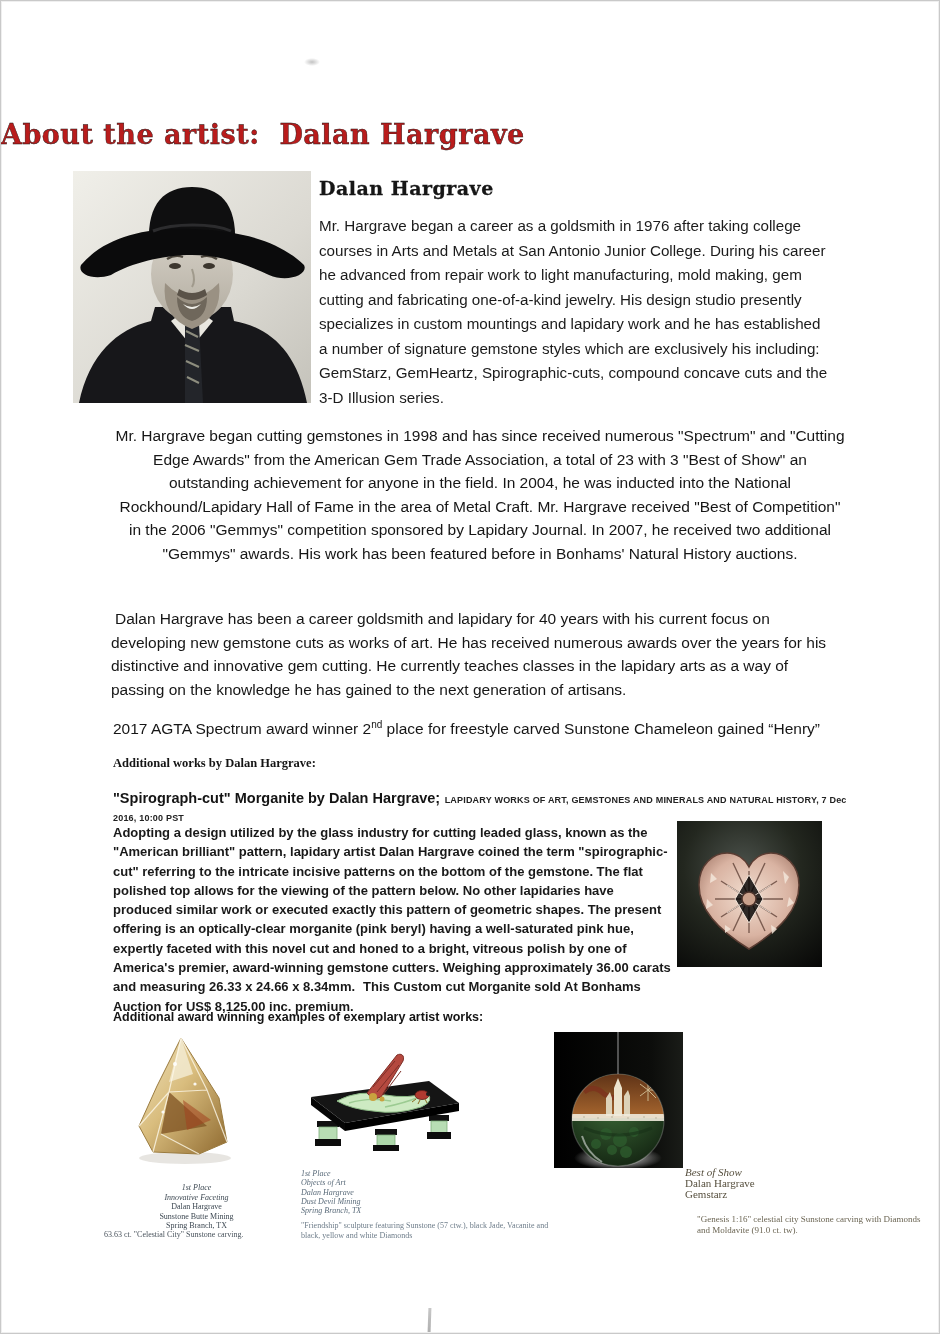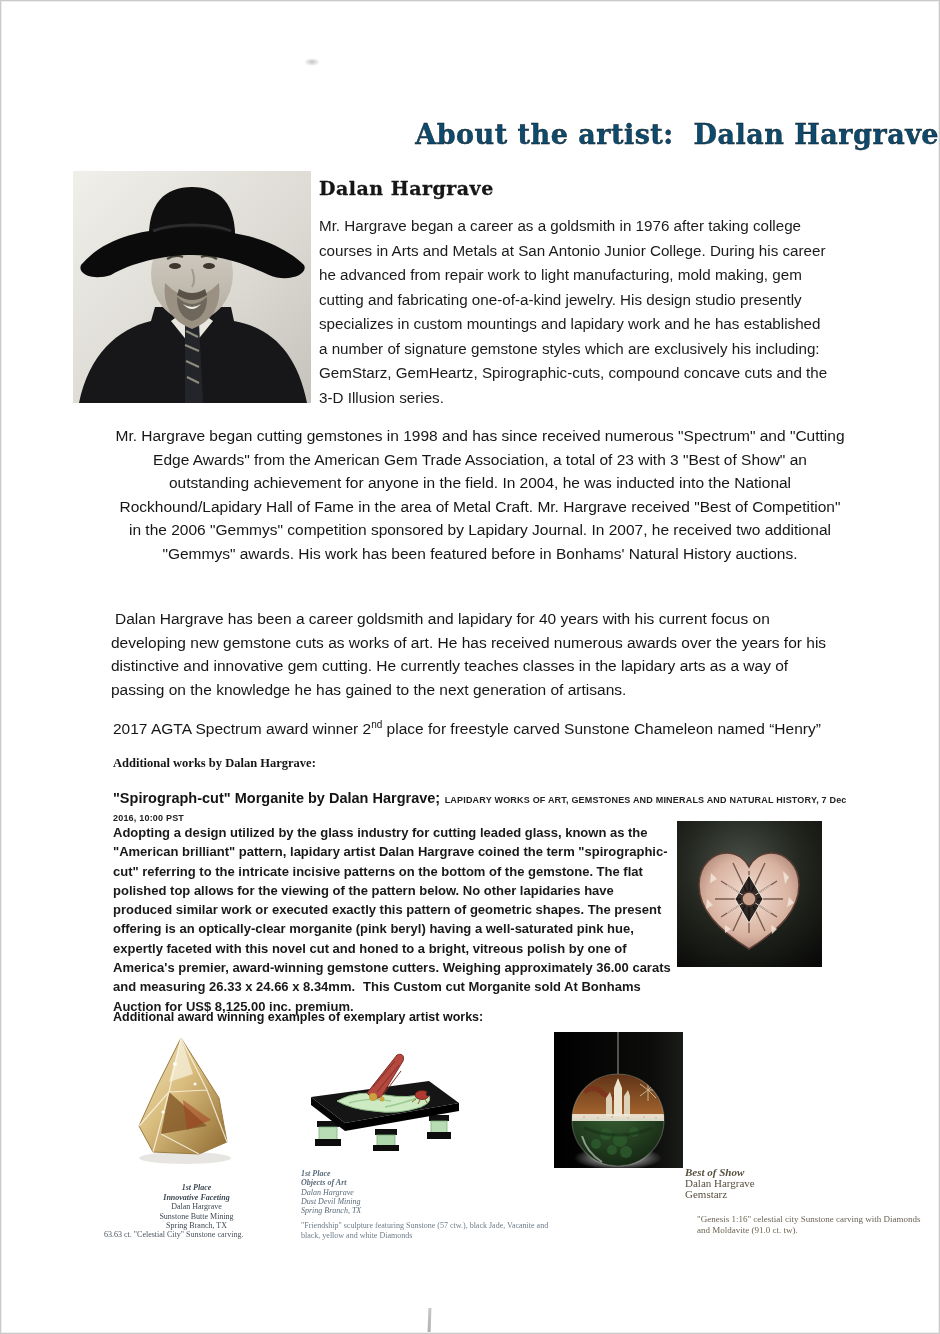--- a/index.html
+++ b/index.html
@@ -7,21 +7,21 @@
   body { font-family:"Liberation Sans", sans-serif; color:#1b1b1b; }
   .page {
     position:relative; width:940px; height:1334px; background:#ffffff;
     border:1px solid #c9c9c9; box-shadow: inset 0 0 0 1px #efefef;
     overflow:hidden;
   }
   .display-font { font-family:"DejaVu Serif", serif; font-weight:bold; letter-spacing:0.5px; }
 
   .page-title {
     position:absolute; top:118px; left:0; width:100%;
-    text-align:right; font-size:27px; color:#0c4a6e; white-space:pre;
+    text-align:left; font-size:27px; color:#b91c1c; white-space:pre;
     -webkit-text-stroke:0.4px #151515;
   }
   .portrait-wrap { position:absolute; left:72px; top:170px; width:238px; height:232px; }
   .artist-heading { position:absolute; left:318px; top:176px; font-size:19px; color:#161616; -webkit-text-stroke:0.3px #161616; }
   .bio { position:absolute; left:318px; top:213px; width:514px; font-size:15.2px; line-height:24.5px; }
 
   .para { position:absolute; font-size:15.5px; line-height:23.5px; color:#161616; }
   .para-awards { left:112px; top:423px; width:734px;text-align:center; }
   .para-career { left:110px; top:606px; width:734px; text-indent:4px; }
   .para-agta   { left:112px; top:712px; width:780px; }
@@ -43,21 +43,21 @@
 
   .img-box { position:absolute; }
   .heart-image  { left:676px; top:820px;  width:145px; height:146px; }
   .gem1-image   { left:122px; top:1033px; width:124px; height:134px; }
   .sculpt-image { left:288px; top:1048px; width:178px; height:102px; }
   .sphere-image { left:553px; top:1031px; width:129px; height:136px; }
   .img-box svg { display:block; width:100%; height:100%; }
 
   .caption { position:absolute; font-family:"Liberation Serif", serif; }
   .cap-line { display:block; }
-  .cap-award { font-weight:bold; font-style:italic; }
+  .cap-award { font-weight:normal; font-style:italic; }
   .caption-1 { left:118px; top:1182px; width:155px; text-align:center; font-size:8px; line-height:9.5px; color:#3d4852; }
   .caption-1-desc { left:103px; top:1229px; width:210px; font-size:8px; color:#49535c; }
   .caption-2 { left:300px; top:1168px; width:170px; font-size:8px; line-height:9.3px; color:#5a6b7a; font-style:italic; }
   .caption-2 .plain { font-style:italic; }
   .caption-2-desc { left:300px; top:1220px; width:264px; font-size:8px; line-height:10px; color:#6e7d8a; }
   .caption-3 { left:684px; top:1166px; width:160px; font-size:11px; line-height:11px; color:#57503f; }
   .caption-3-desc { left:696px; top:1213px; width:232px; font-size:9px; line-height:11px; color:#6b6553; }
 
   .smudge-top { position:absolute; left:303px; top:57px; width:16px; height:8px;
     background:radial-gradient(ellipse at center, rgba(120,120,120,.45), rgba(120,120,120,0) 70%); }
@@ -113,21 +113,21 @@
   </div>
 
   <h2 class="artist-heading display-font">Dalan Hargrave</h2>
 
   <p class="bio">Mr. Hargrave began a career as a goldsmith in 1976 after taking college courses in Arts and Metals at San Antonio Junior College. During his career he advanced from repair work to light manufacturing, mold making, gem cutting and fabricating one-of-a-kind jewelry. His design studio presently specializes in custom mountings and lapidary work and he has established a number of signature gemstone styles which are exclusively his including: GemStarz, GemHeartz, Spirographic-cuts, compound concave cuts and the 3-D Illusion series.</p>
 
   <p class="para para-awards">Mr. Hargrave began cutting gemstones in 1998 and has since received numerous "Spectrum" and "Cutting Edge Awards" from the American Gem Trade Association, a total of 23 with 3 "Best of Show" an outstanding achievement for anyone in the field. In 2004, he was inducted into the National Rockhound/Lapidary Hall of Fame in the area of Metal Craft. Mr. Hargrave received "Best of Competition" in the 2006 "Gemmys" competition sponsored by Lapidary Journal. In 2007, he received two additional "Gemmys" awards. His work has been featured before in Bonhams' Natural History auctions.</p>
 
   <p class="para para-career">Dalan Hargrave has been a career goldsmith and lapidary for 40 years with his current focus on developing new gemstone cuts as works of art. He has received numerous awards over the years for his distinctive and innovative gem cutting. He currently teaches classes in the lapidary arts as a way of passing on the knowledge he has gained to the next generation of artisans.</p>
 
-  <p class="para para-agta"><span>2017 AGTA Spectrum award winner 2</span><span class="sup">nd</span><span> place for freestyle carved Sunstone Chameleon named “Henry”</span></p>
+  <p class="para para-agta"><span>2017 AGTA Spectrum award winner 2</span><span class="sup">nd</span><span> place for freestyle carved Sunstone Chameleon gained “Henry”</span></p>
 
   <h3 class="small-heading addl-works-heading">Additional works by Dalan Hargrave:</h3>
 
   <p class="morganite-line"><span class="morganite-title">"Spirograph-cut" Morganite by Dalan Hargrave;</span> <span class="morganite-subtitle">LAPIDARY WORKS OF ART, GEMSTONES AND MINERALS AND NATURAL HISTORY, 7 Dec 2016, 10:00 PST</span></p>
 
   <p class="morganite-desc"><span>Adopting a design utilized by the glass industry for cutting leaded glass, known as the "American brilliant" pattern, lapidary artist Dalan Hargrave coined the term "spirographic-cut" referring to the intricate incisive patterns on the bottom of the gemstone. The flat polished top allows for the viewing of the pattern below. No other lapidaries have produced similar work or executed exactly this pattern of geometric shapes. The present offering is an optically-clear morganite (pink beryl) having a well-saturated pink hue, expertly faceted with this novel cut and honed to a bright, vitreous polish by one of America's premier, award-winning gemstone cutters. Weighing approximately 36.00 carats and measuring 26.33 x 24.66 x 8.34mm.</span><span class="tail">This Custom cut Morganite sold At Bonhams Auction for US$ 8,125.00 inc. premium.</span></p>
 
   <div class="img-box heart-image">
     <svg viewBox="0 0 145 146" aria-hidden="true">
       <defs>

